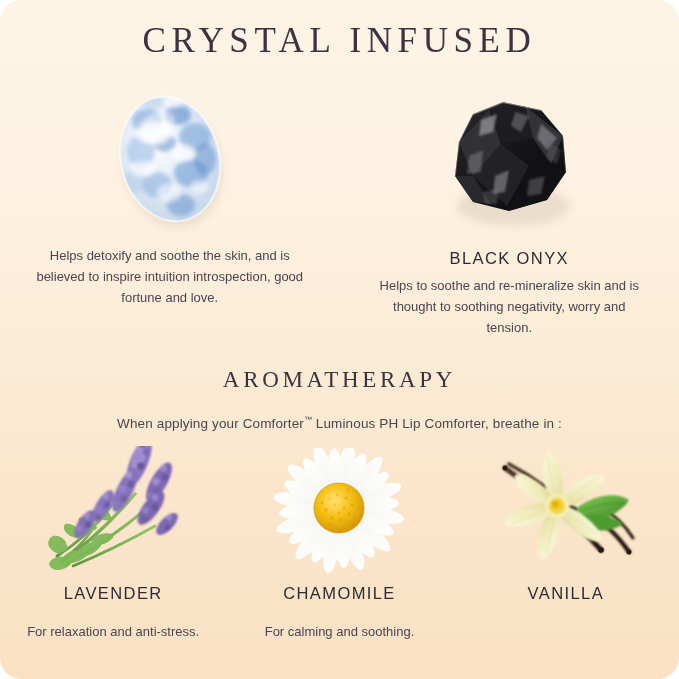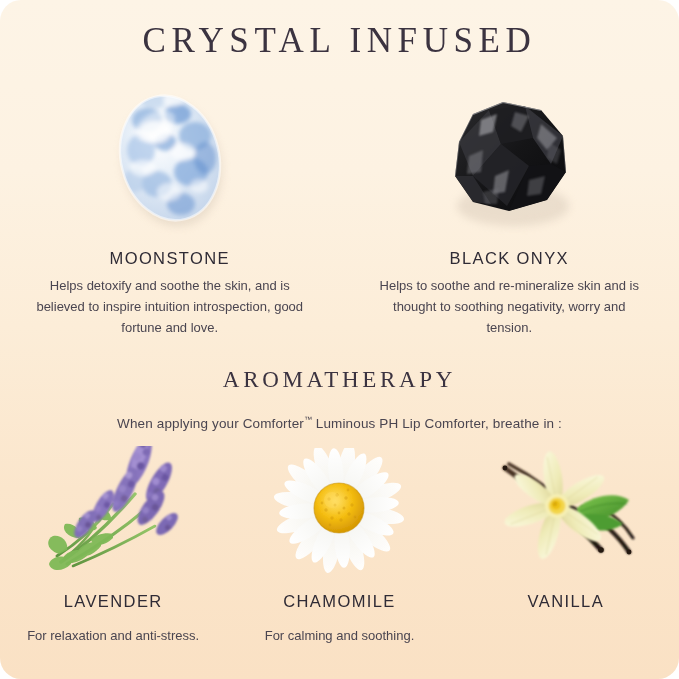--- a/index.html
+++ b/index.html
@@ -111,37 +111,36 @@
     left: 0;
     width: 679px;
     height: 210px;
     display: flex;
   }
   .aroma-cell {
     width: 33.3333%;
     display: flex;
     flex-direction: column;
     align-items: center;
-    gap: 8px;
   }
   .aroma-art {
     height: 135px;
     display: flex;
     align-items: center;
     justify-content: center;
   }
   .aroma-name {
     margin-top: 6px;
     font-size: 16.5px;
     letter-spacing: 0.085em;
     color: #2F2B35;
     text-align: center;
   }
   .aroma-desc {
-    margin-top: 8px;
+    margin-top: 20px;
     font-size: 13px;
     line-height: 17px;
     color: #4A4550;
     text-align: center;
   }
 </style>
 </head>
 <body>
 
 <div id="page">
@@ -192,21 +191,20 @@
             <ellipse cx="48" cy="88" rx="13" ry="8" fill="#FFFFFF" opacity="0.6"></ellipse>
             <ellipse cx="74" cy="112" rx="12" ry="9" fill="#FFFFFF" opacity="0.55"></ellipse>
             <ellipse cx="104" cy="106" rx="9" ry="7" fill="#FFFFFF" opacity="0.5"></ellipse>
             <ellipse cx="78" cy="20" rx="10" ry="7" fill="#FFFFFF" opacity="0.55"></ellipse>
           </g>
 
           <ellipse cx="75" cy="78" rx="49" ry="63" transform="rotate(-14 75 78)" fill="none" stroke="#FFFFFF" stroke-width="2.5" opacity="0.55"></ellipse>
           <ellipse cx="60" cy="46" rx="22" ry="13" transform="rotate(-30 60 46)" fill="#FFFFFF" opacity="0.45" filter="url(#msSoft)"></ellipse>
         </svg>
       </div>
-      <div class="crystal-name">MOONSTONE</div>
       <div class="crystal-desc">Helps detoxify and soothe the skin, and is believed to inspire intuition introspection, good fortune and love.</div>
     </div>
 
     <div class="crystal-cell">
       <div class="crystal-art">
         <svg width="160" height="155" viewBox="0 0 160 155">
           <defs>
             <linearGradient id="onyxBase" x1="0%" y1="0%" x2="100%" y2="100%">
               <stop offset="0%" stop-color="#2B2B2E"></stop>
               <stop offset="50%" stop-color="#151517"></stop>

